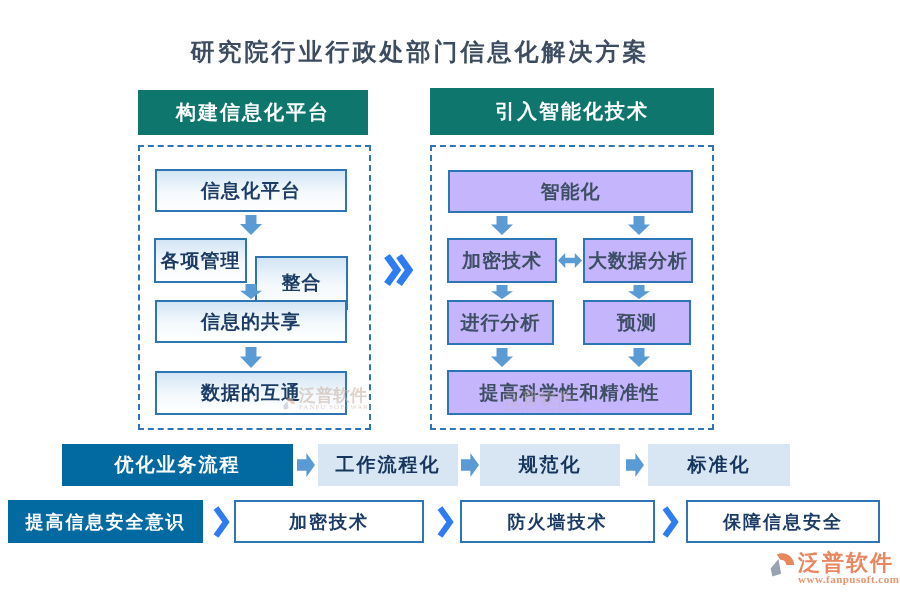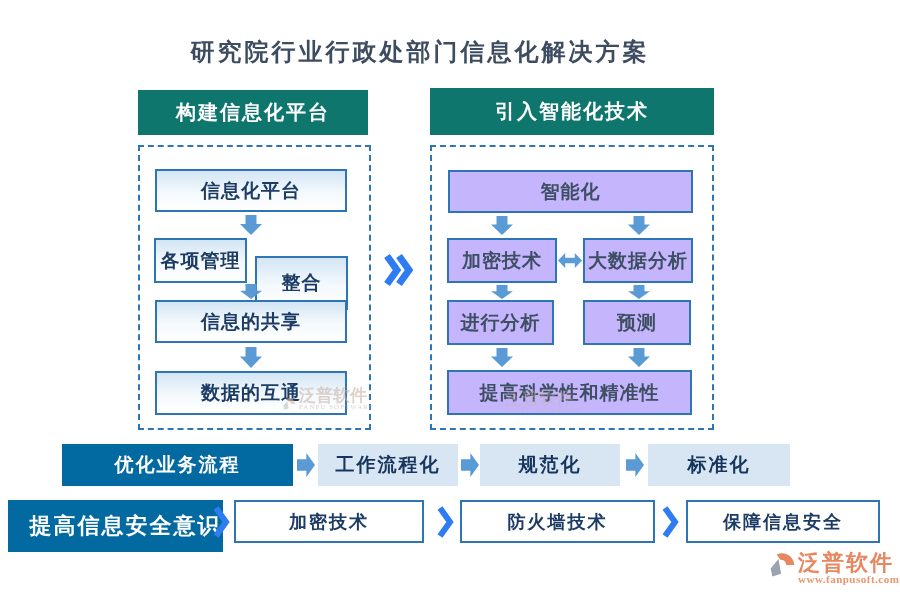--- a/index.html
+++ b/index.html
@@ -122,21 +122,21 @@
   </div>
 
   <div class="lead" style="left:62px;top:444px;width:231px;height:42px;">优化业务流程</div>
   <div class="rarr" style="left:297px;top:453px;width:18px;height:24px;"></div>
   <div class="step" style="left:318px;top:444px;width:140px;height:42px;">工作流程化</div>
   <div class="rarr" style="left:461px;top:453px;width:18px;height:24px;"></div>
   <div class="step" style="left:480px;top:444px;width:140px;height:42px;">规范化</div>
   <div class="rarr" style="left:626px;top:453px;width:18px;height:24px;"></div>
   <div class="step" style="left:648px;top:444px;width:142px;height:42px;">标准化</div>
 
-  <div class="lead" style="left:8px;top:500px;width:195px;height:52px;font-size:22px;padding-left:20px;">提高信息安全意识</div>
+  <div class="lead" style="left:8px;top:500px;width:195px;height:43px;font-size:18px;">提高信息安全意识</div>
   <svg class="chev" style="left:212px;top:505px;" width="18" height="34" viewBox="0 0 18 34">
     <polyline points="4,3 14,17 4,31" fill="none" stroke="#2e7cf2" stroke-width="6"></polyline>
   </svg>
   <div class="stepw" style="left:234px;top:500px;width:190px;height:43px;">加密技术</div>
   <svg class="chev" style="left:436px;top:505px;" width="18" height="34" viewBox="0 0 18 34">
     <polyline points="4,3 14,17 4,31" fill="none" stroke="#2e7cf2" stroke-width="6"></polyline>
   </svg>
   <div class="stepw" style="left:460px;top:500px;width:195px;height:43px;">防火墙技术</div>
   <svg class="chev" style="left:661px;top:505px;" width="18" height="34" viewBox="0 0 18 34">
     <polyline points="4,3 14,17 4,31" fill="none" stroke="#2e7cf2" stroke-width="6"></polyline>

